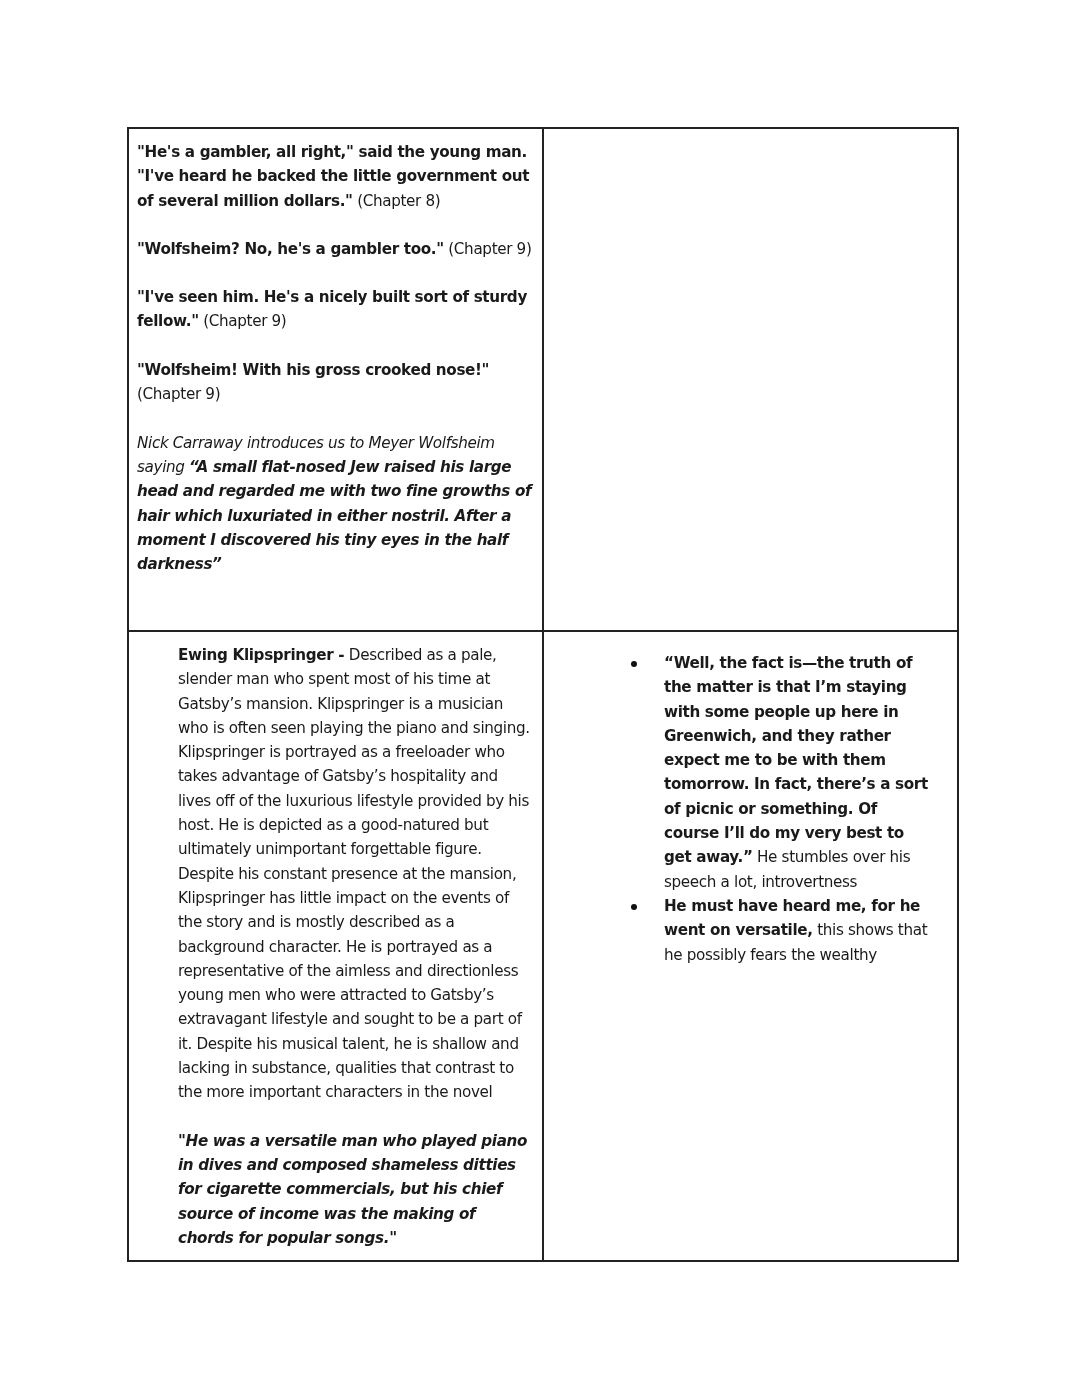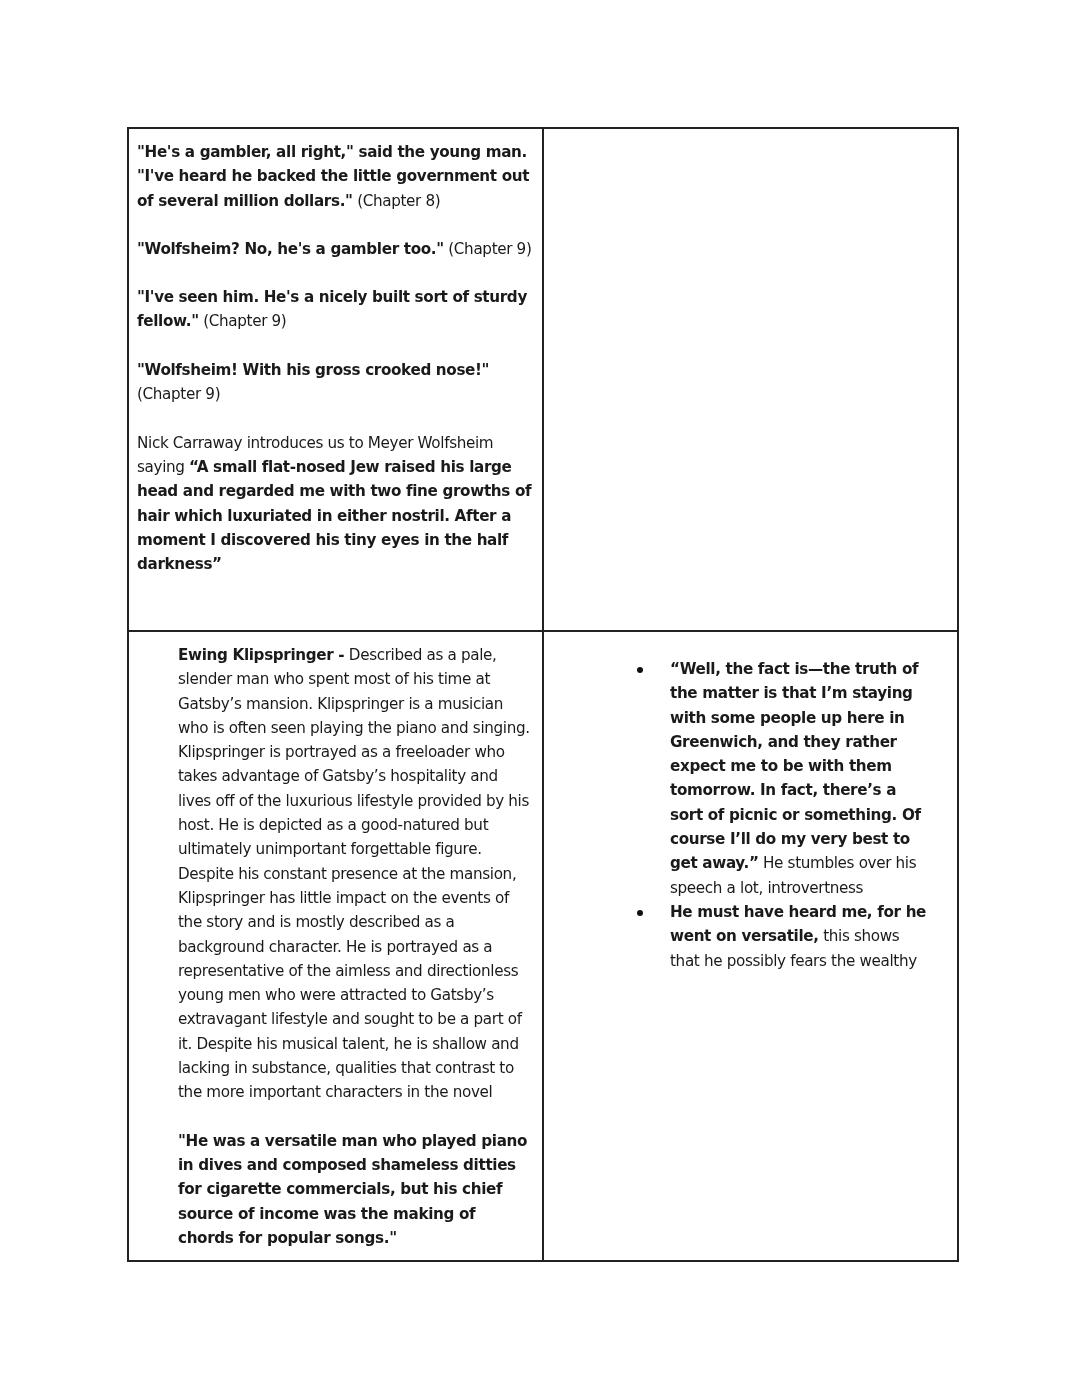--- a/index.html
+++ b/index.html
@@ -41,27 +41,27 @@
     tr.row-2 td { height: 599px; padding-left: 41px; }
     .cell-inner {
       padding: 11px 8px 10px 8px;
       font-size: 15.2px;
       line-height: 24.3px;
       letter-spacing: -0.35px;
     }
     .para {
       margin: 0 0 24.5px 0;
     }
-    .para.last { margin-bottom: 0; }
+    .para.last { margin-bottom: 0; font-style: italic; }
     .gap-lg { margin-bottom: 24px; }
     b, .bold { font-weight: bold; }
     .normal { font-weight: normal; }
     ul.bullets {
       list-style: none;
-      margin: 14px;
+      margin: 8px;
       padding: 0;
     }
     ul.bullets li {
       position: relative;
       padding-left: 63px;
       padding-right: 6px;
     }
     ul.bullets li .bullet {
       position: absolute;
       left: 30px;

